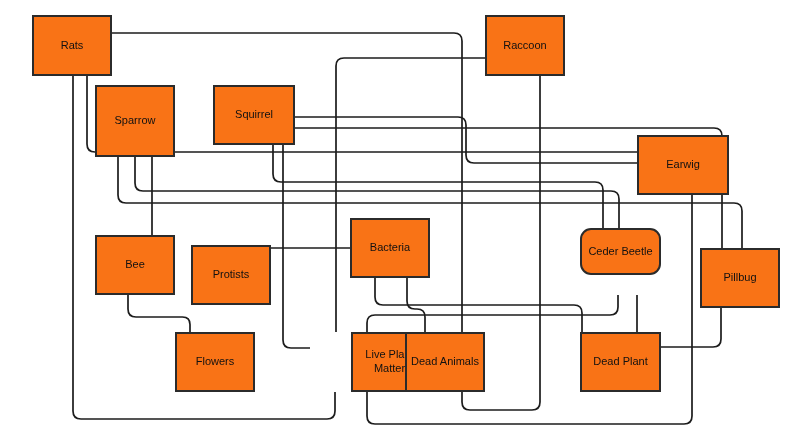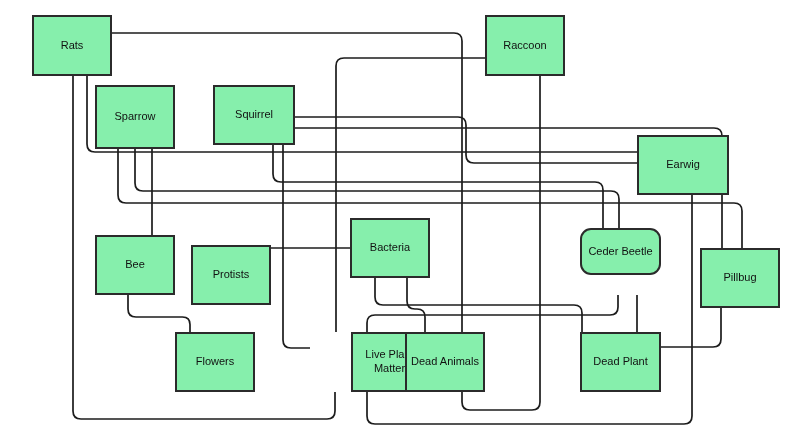--- a/index.html
+++ b/index.html
@@ -5,21 +5,21 @@
   html,body{margin:0;padding:0;}
   body{
     width:800px;height:443px;position:relative;overflow:hidden;
     background:#ffffff;
     font-family:"Liberation Sans","DejaVu Sans",sans-serif;
   }
   #canvas{position:absolute;left:0;top:0;width:800px;height:443px;}
   #edges{position:absolute;left:0;top:0;z-index:1;}
   .node{
     position:absolute;z-index:2;box-sizing:border-box;
-    background:#86efac;border:2px solid #2b2b2b;
+    background:#f97316;border:2px solid #2b2b2b;
     display:flex;align-items:center;justify-content:center;
     text-align:center;font-size:11px;color:#111111;
     line-height:1.25;padding:2px;
   }
   .node span{display:block;}
   path.edge{fill:none;stroke:#1c1c1c;stroke-width:1.7;stroke-linecap:butt;}
 </style>
 </head>
 <body>
 
@@ -46,21 +46,21 @@
       <path d="M692 195 L692 416 Q692 424 684 424 L375 424 Q367 424 367 416 L367 392" class="edge" stroke="#1c1c1c"></path>
       <path d="M661 347 L713 347 Q721 347 721 339 L721 308" class="edge" stroke="#1c1c1c"></path>
     </svg>
 
 <div class="node" style="left: 32px; top: 15px; width: 80px; height: 61px;">
       <span>Rats</span>
     </div>
     <div class="node" style="left: 485px; top: 15px; width: 80px; height: 61px;">
       <span>Raccoon</span>
     </div>
-    <div class="node" style="left: 95px; top: 85px; width: 80px; height: 64px;">
+    <div class="node" style="left: 95px; top: 85px; width: 80px; height: 72px;">
       <span>Sparrow</span>
     </div>
     <div class="node" style="left: 213px; top: 85px; width: 82px; height: 60px;">
       <span>Squirrel</span>
     </div>
     <div class="node" style="left: 637px; top: 135px; width: 92px; height: 60px;">
       <span>Earwig</span>
     </div>
     <div class="node" style="left: 191px; top: 217px; width: 80px; height: 60px; margin-top: 28px;">
       <span>Protists</span>

